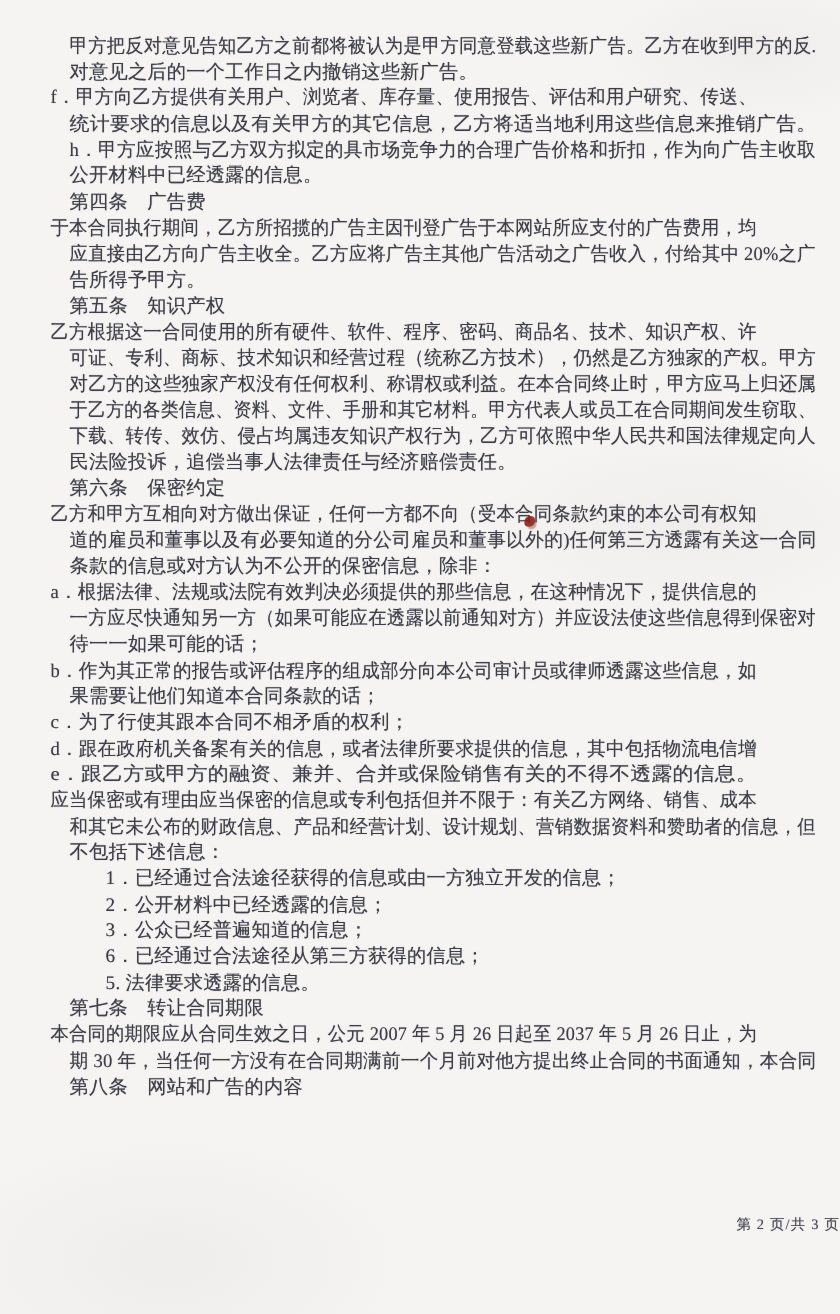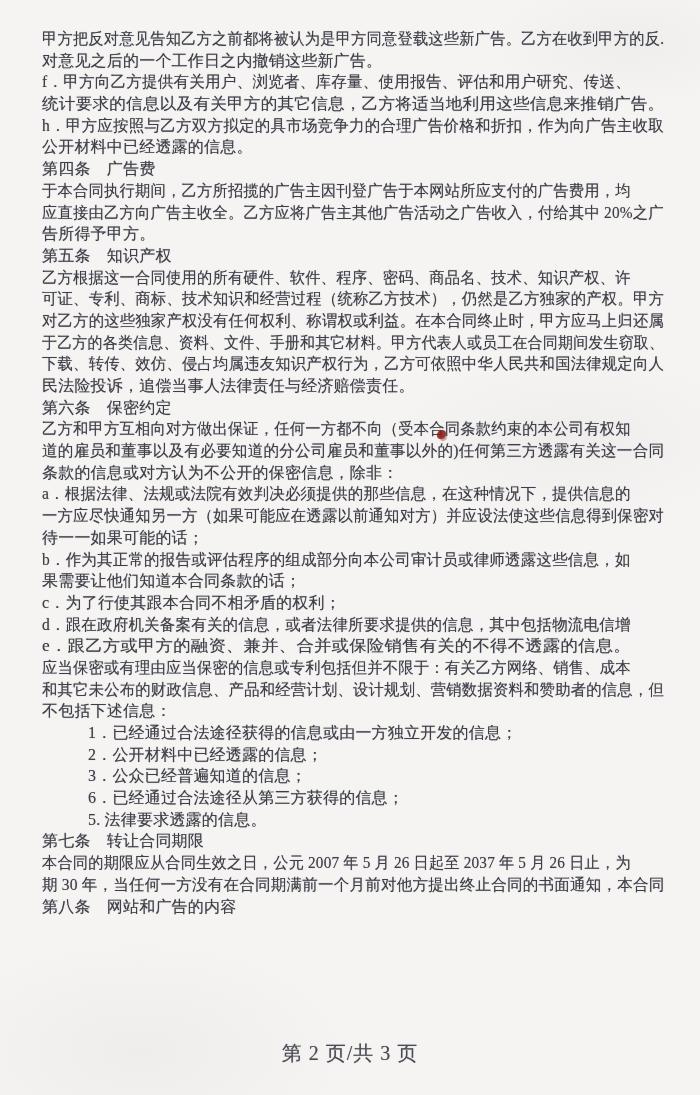--- a/index.html
+++ b/index.html
@@ -33,44 +33,43 @@
     white-space: nowrap;
     color: #3f3f49;
     text-shadow: 0 0 0.8px rgba(64,64,76,0.55);
     letter-spacing: 0.2px;
   }
   .line > span {
     display: inline-block;
     transform-origin: left center;
     white-space: nowrap;
   }
-  .indent-none { margin-left: 0; }
+  .indent-none { margin-left: 16px; }
   .indent-para { }
   .indent-num  { margin-left: 46px; }
   .ink-dot {
     position: absolute;
     left: 437px;
     top: 430px;
     width: 9px;
     height: 9px;
     border-radius: 55% 45% 60% 40%;
     opacity: 0.88;
     box-shadow: 2px 3px 1px -1px rgba(139,27,21,0.45);
   }
   .footer {
     position: absolute;
     left: 0;
     right: 0;
     top: 1012px;
-    text-align: center;
-    font-size: 20px;
+    text-align: right;
+    font-size: 12px;
     color: #4a4a54;
     text-shadow: 0 0 0.8px rgba(70,70,82,0.5);
     letter-spacing: 1px;
-    margin-top: 28px;
   }
 </style>
 </head>
 <body>
 
 <div class="page">
   <div class="content" id="text-block">
       <div class="line indent-none"><span style="transform: scaleX(0.953988);">甲方把反对意见告知乙方之前都将被认为是甲方同意登载这些新广告。乙方在收到甲方的反.</span></div>
       <div class="line indent-none"><span>对意见之后的一个工作日之内撤销这些新广告。</span></div>
       <div class="line indent-para"><span style="transform: scaleX(0.973554);">f．甲方向乙方提供有关用户、浏览者、库存量、使用报告、评估和用户研究、传送、</span></div>

